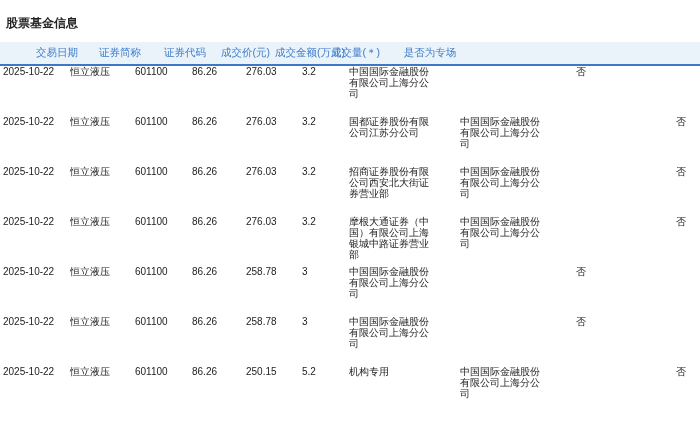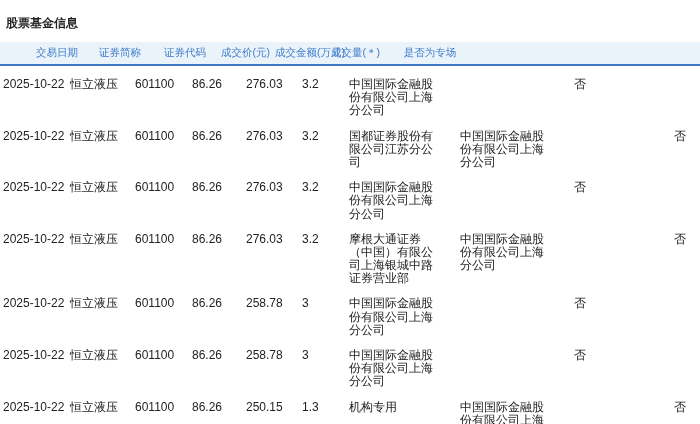--- a/index.html
+++ b/index.html
@@ -28,23 +28,22 @@
     align-items:center;
     font-size:10.5px;
     color:#3e7cc9;
     padding-left:32px;
   }
   .th{white-space:nowrap;}
   .th.col-date{padding-left:4px;}
   .th.col-seller{text-align:center;}
   .th.col-special{text-align:center;padding-right:7px;}
   .tr{
-    padding-top:12px;
     min-height:50px;
-    font-size:12px;
+    font-size:10px;
     color:#222222;
     align-items:start;
   }
   .td{line-height:1.1;}
   .td .cell-text{display:inline-block;}
   .td.col-buyer .cell-text,
   .td.col-seller .cell-text{max-width:84px;word-break:break-all;}
   .td.col-special{text-align:right;padding-right:14px;}
 </style>
 </head>
@@ -85,20 +84,21 @@
           <div class="td col-seller"><span class="cell-text">中国国际金融股份有限公司上海分公司</span></div>
           <div class="td col-special"><span class="cell-text">否</span></div>
         </div>
         <div class="tr">
           <div class="td col-date"><span class="cell-text">2025-10-22</span></div>
           <div class="td col-name"><span class="cell-text">恒立液压</span></div>
           <div class="td col-code"><span class="cell-text">601100</span></div>
           <div class="td col-price"><span class="cell-text">86.26</span></div>
           <div class="td col-amount"><span class="cell-text">276.03</span></div>
           <div class="td col-volume"><span class="cell-text">3.2</span></div>
+          <div class="td col-buyer"><span class="cell-text">招商证券股份有限公司西安北大街证券营业部</span></div>
           <div class="td col-seller"><span class="cell-text">中国国际金融股份有限公司上海分公司</span></div>
           <div class="td col-special"><span class="cell-text">否</span></div>
         </div>
         <div class="tr">
           <div class="td col-date"><span class="cell-text">2025-10-22</span></div>
           <div class="td col-name"><span class="cell-text">恒立液压</span></div>
           <div class="td col-code"><span class="cell-text">601100</span></div>
           <div class="td col-price"><span class="cell-text">86.26</span></div>
           <div class="td col-amount"><span class="cell-text">276.03</span></div>
           <div class="td col-volume"><span class="cell-text">3.2</span></div>
@@ -125,20 +125,20 @@
           <div class="td col-volume"><span class="cell-text">3</span></div>
           <div class="td col-seller"><span class="cell-text">中国国际金融股份有限公司上海分公司</span></div>
           <div class="td col-special"><span class="cell-text">否</span></div>
         </div>
         <div class="tr">
           <div class="td col-date"><span class="cell-text">2025-10-22</span></div>
           <div class="td col-name"><span class="cell-text">恒立液压</span></div>
           <div class="td col-code"><span class="cell-text">601100</span></div>
           <div class="td col-price"><span class="cell-text">86.26</span></div>
           <div class="td col-amount"><span class="cell-text">250.15</span></div>
-          <div class="td col-volume"><span class="cell-text">1.3</span></div>
+          <div class="td col-volume"><span class="cell-text">5.2</span></div>
           <div class="td col-buyer"><span class="cell-text">机构专用</span></div>
           <div class="td col-seller"><span class="cell-text">中国国际金融股份有限公司上海分公司</span></div>
           <div class="td col-special"><span class="cell-text">否</span></div>
         </div>
       </div>
   </div>
 </div>
 
 </body></html>

